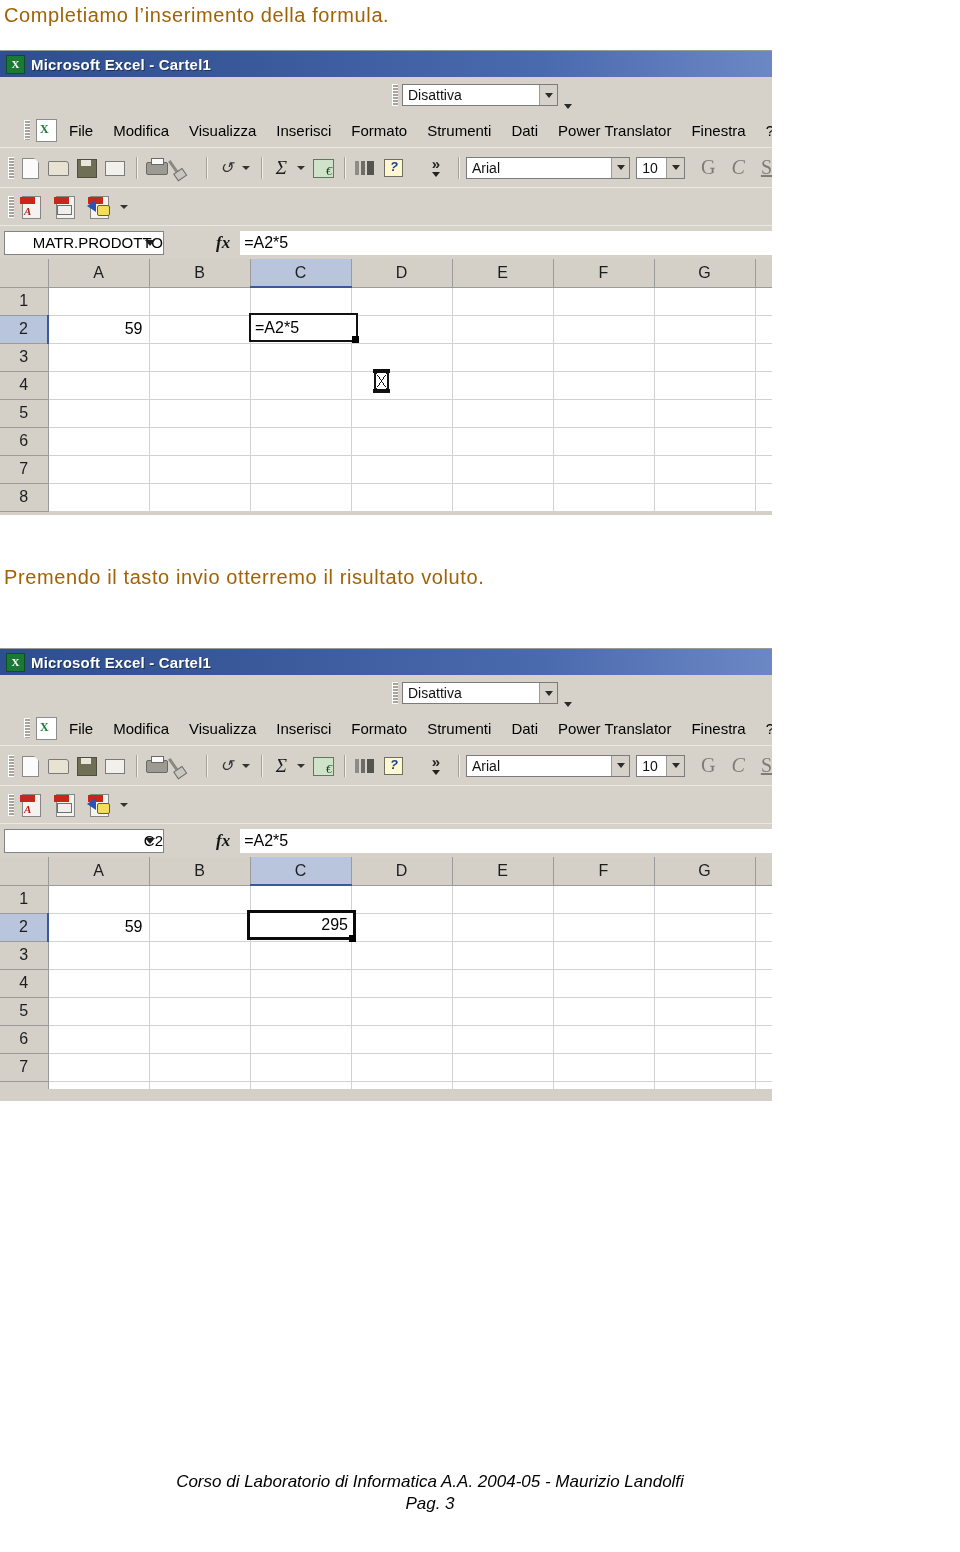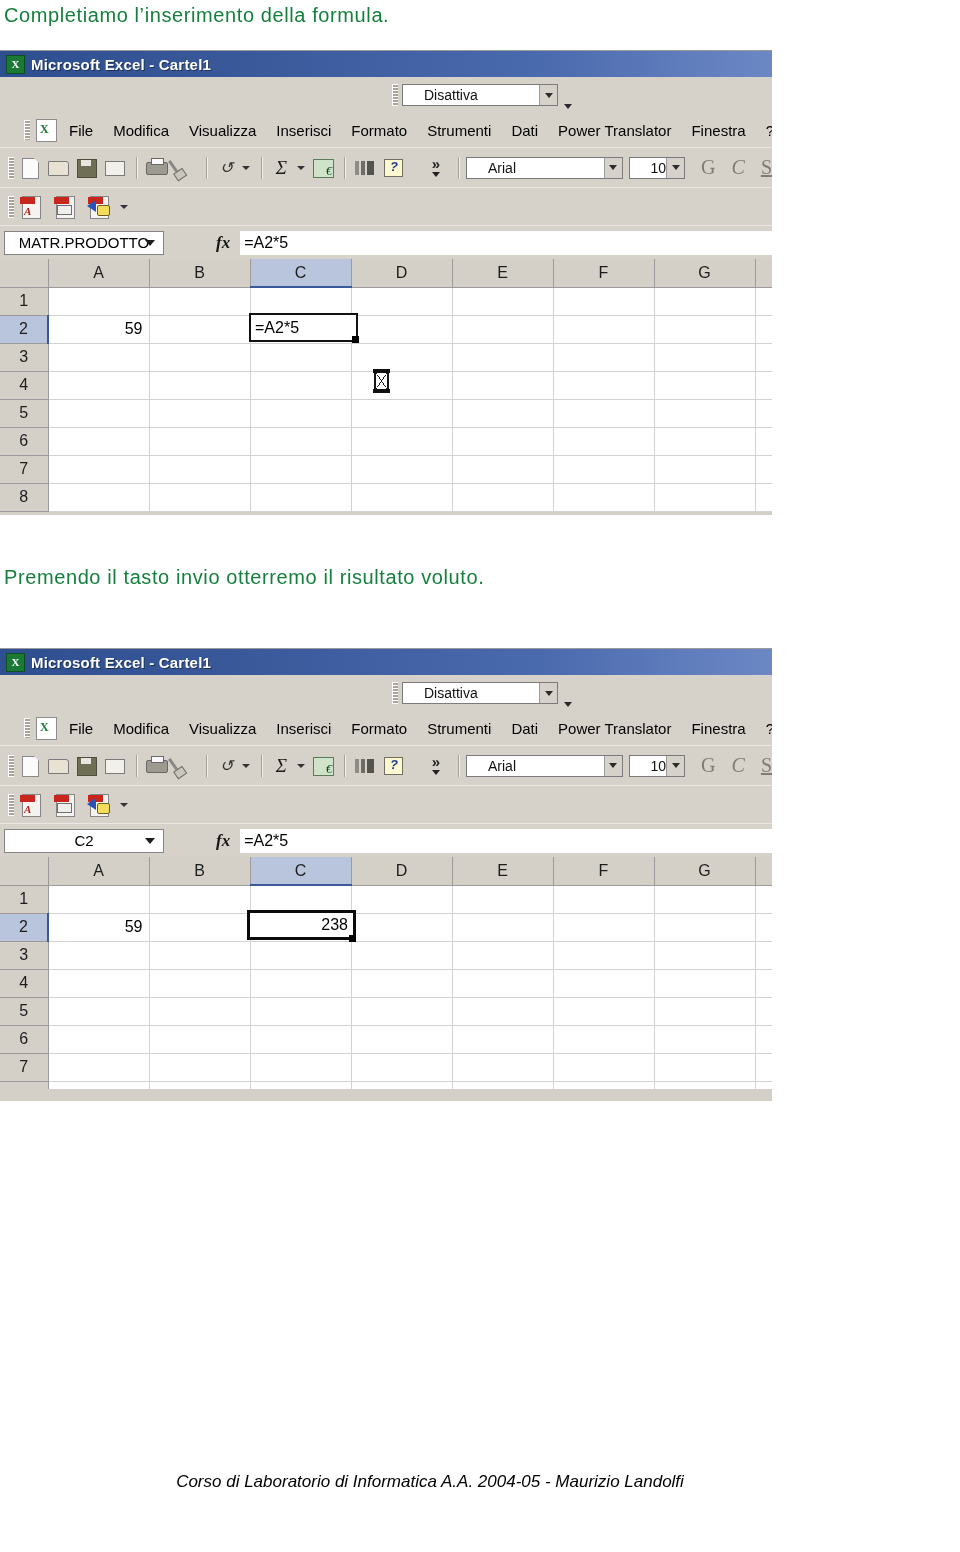--- a/index.html
+++ b/index.html
@@ -11,21 +11,21 @@
     width: 960px;
     height: 1552px;
     font-family: "Liberation Sans", sans-serif;
     position: relative;
     overflow: hidden;
   }
 
   
   .doc-line {
     font-size: 20px;
-    color: #15803d;
+    color: #a16207;
     letter-spacing: 0.6px;
     white-space: nowrap;
   }
   #intro-text { position: absolute; left: 4px; top: 4px; }
   #middle-text { position: absolute; left: 4px; top: 566px; }
 
   
   .excel-window {
     position: absolute;
     left: 0;
@@ -96,21 +96,21 @@
     background: #ffffff;
     border: 1px solid #7b7b7b;
     display: flex;
     align-items: center;
     box-sizing: border-box;
   }
   .combo-value {
     flex: 1;
     font-size: 14px;
     color: #111;
-    padding-left: 21px;
+    padding-left: 5px;
     white-space: nowrap;
     overflow: hidden;
   }
   .combo-arrow {
     width: 17px; height: 20px;
     background: #d6d2ca;
     border-left: 1px solid #9a9a9a;
     display: flex; align-items: center; justify-content: center;
     flex: none;
   }
@@ -420,21 +420,21 @@
     border-top: 1px solid #ebe8e2;
     box-sizing: border-box;
   }
   .namebox {
     width: 160px;
     height: 24px;
     background: #ffffff;
     border: 1px solid #848484;
     display: flex;
     align-items: center;
-    justify-content: center;
+    justify-content: flex-end;
     box-sizing: border-box;
     margin-left: 4px;
     position: relative;
   }
   .namebox-text {
     font-size: 15px;
     color: #000;
     white-space: nowrap;
   }
   .namebox-caret {
@@ -1117,20 +1117,21 @@
         <td class="cell"></td>
         <td class="cell"></td>
         <td class="cell"></td>
         <td class="cell"></td>
         <td class="cell"></td>
         <td class="cell"></td>
       </tr>
     </tbody>
       </table>
 
-    <div class="cell-overlay selected" style="left:247px; top:53px; width:109px; height:30px;">238</div>
+    <div class="cell-overlay selected" style="left:247px; top:53px; width:109px; height:30px;">295</div>
     <div class="fill-handle" style="left:349px; top:78px;"></div>
   </div>
 </div>
 
 <div id="footer">
   <div id="footer-line-1">Corso di Laboratorio di Informatica A.A. 2004-05 - Maurizio Landolfi</div>
+  <div id="footer-line-3">Pag. 3</div>
 </div>
 
 </body></html>

